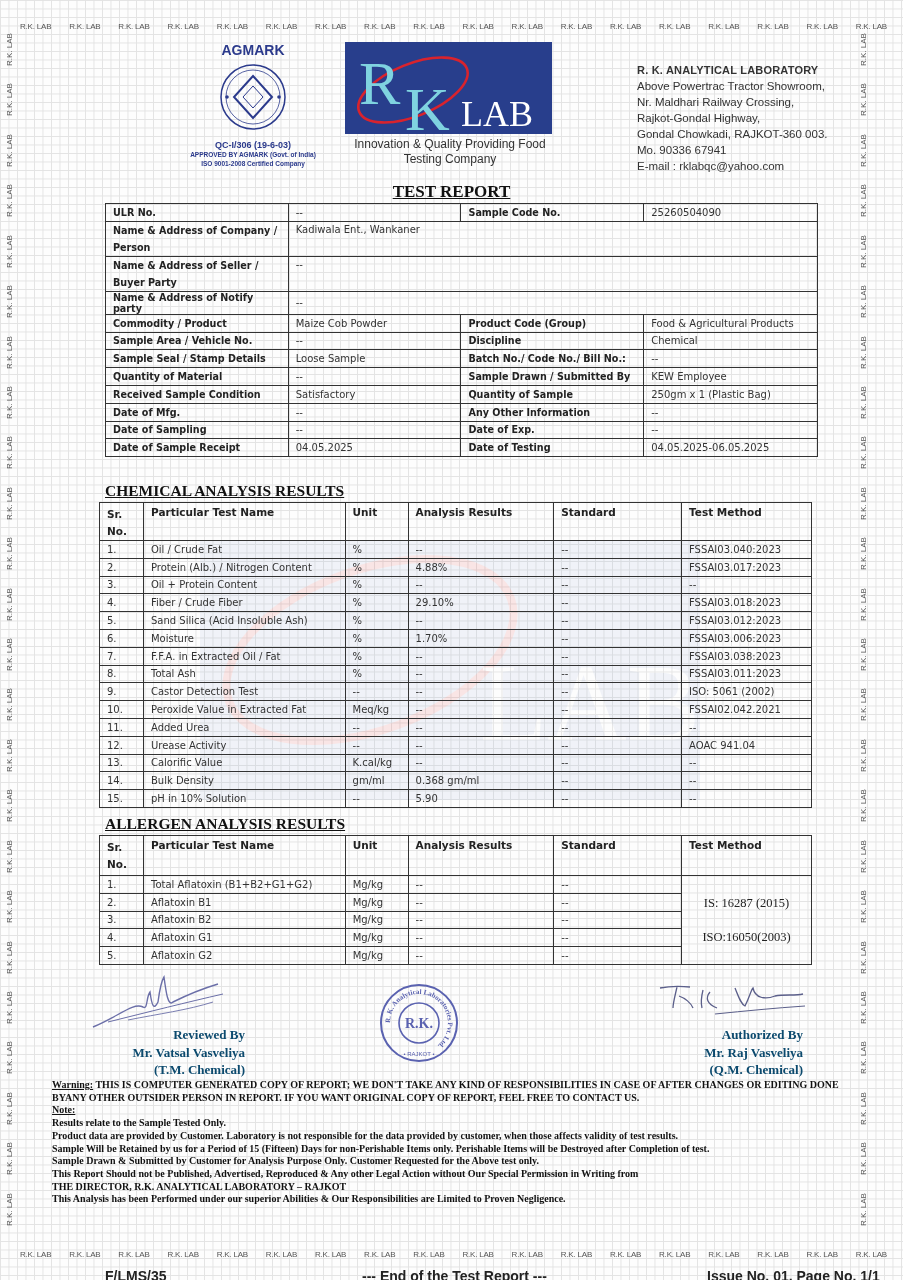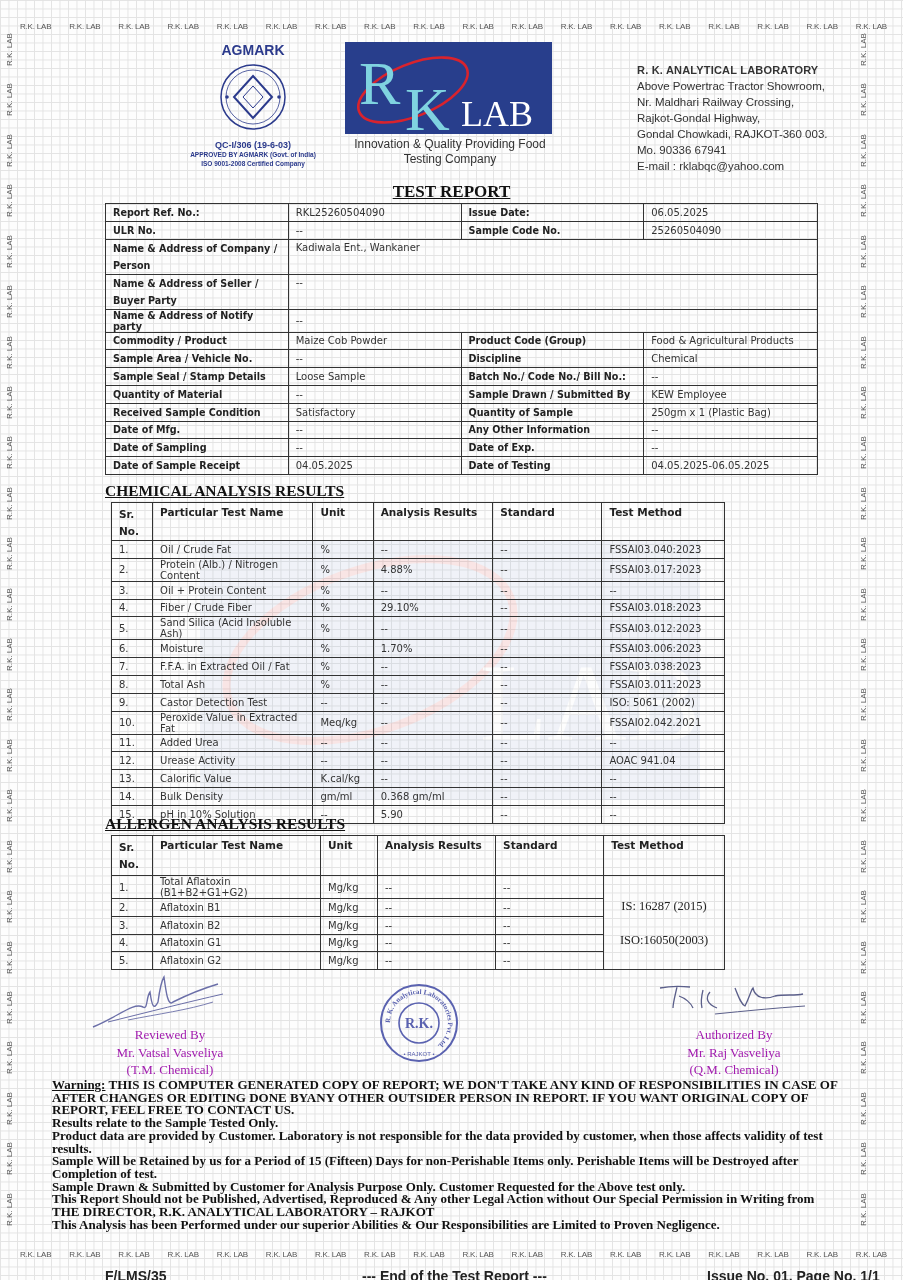--- a/index.html
+++ b/index.html
@@ -44,35 +44,35 @@
   td, th { border: 1.3px solid #333; font-size: 10px; padding: 0 7px; height: 17.8px; vertical-align: middle; }
 
   .info-table { position: absolute; left: 105px; top: 203px; width: 713px; }
   .info-table td.lbl { font-weight: bold; color: #222; font-size: 9.6px; }
   .info-table td.val { color: #333; }
 
   .section-title { position: absolute; left: 105px; font-family: "Liberation Serif", serif; font-weight: bold; font-size: 15.5px; text-decoration: underline; color: #111; }
   .chem-title { top: 482px; }
   .allergen-title { top: 815px; }
 
-  .res-table { position: absolute; left: 111px; width: 614px; }
+  .res-table { position: absolute; left: 99px; width: 713px; }
   .res-table th { font-weight: bold; font-size: 10.5px; text-align: left; vertical-align: top; padding-top: 3px; }
   .res-table th.sr { text-align: left; line-height: 17px; }
   .res-table td { color: #333; }
   .chem-table { top: 502px; }
   .allergen-table { top: 835px; }
   .allergen-table td.method { font-family: "Liberation Serif", serif; font-size: 12.5px; text-align: center; line-height: 34px; color: #222; }
 
-  .sig-block { position: absolute; text-align: center; font-family: "Liberation Serif", serif; font-weight: normal; font-size: 13px; line-height: 17.5px; color: #a21caf; }
+  .sig-block { position: absolute; text-align: right; font-family: "Liberation Serif", serif; font-weight: bold; font-size: 13px; line-height: 17.5px; color: #0c4a6e; }
   .sig-left { left: 95px; top: 1026px; width: 150px; }
   .sig-right { left: 665px; top: 1026px; width: 138px; }
   .sign-svg { position: absolute; }
   .stamp { position: absolute; left: 378px; top: 982px; width: 82px; height: 82px; }
 
-  .notes { position: absolute; left: 52px; top: 1079px; width: 810px; font-family: "Liberation Serif", serif; font-weight: bold; font-size: 13px; line-height: 12.7px; color: #111; }
+  .notes { position: absolute; left: 52px; top: 1079px; width: 810px; font-family: "Liberation Serif", serif; font-weight: bold; font-size: 10px; line-height: 12.7px; color: #111; }
   .notes .u { text-decoration: underline; }
 
   .footer { position: absolute; top: 1268px; font-family: "Liberation Sans", sans-serif; font-weight: bold; font-size: 14px; color: #222; }
   .footer.left { left: 105px; }
   .footer.center { left: 362px; text-decoration: underline; }
   .footer.right { left: 707px; }
 </style>
 </head>
 <body>
 
@@ -216,26 +216,20 @@
 <div class="title" style="width:903px;">TEST REPORT</div>
 
 <table class="info-table">
   <colgroup>
       <col style="width:183px">
       <col style="width:173px">
       <col style="width:183px">
       <col style="width:174px">
     </colgroup>
   <tbody>
-      <tr>
-    <td class="lbl">Report Ref. No.:</td>
-    <td class="val">RKL25260504090</td>
-    <td class="lbl">Issue Date:</td>
-    <td class="val">06.05.2025</td>
-  </tr>
   <tr>
     <td class="lbl">ULR No.</td>
     <td class="val">--</td>
     <td class="lbl">Sample Code No.</td>
     <td class="val">25260504090</td>
   </tr>
   <tr>
     <td class="lbl" style="height:34px; line-height:17px;">
       <div>Name &amp; Address of Company /</div>
       <div>Person</div>
@@ -548,20 +542,21 @@
   <path d="M60 36 C90 33, 120 30, 150 28" fill="none" stroke="#5b5f8a" stroke-width="1"></path>
 </svg>
 <div class="sig-block sig-right">
   <div>Authorized By</div>
   <div>Mr. Raj Vasveliya</div>
   <div>(Q.M. Chemical)</div>
 </div>
 
 <div class="notes">
   <div><span class="u">Warning:</span><span> THIS IS COMPUTER GENERATED COPY OF REPORT; WE DON'T TAKE ANY KIND OF RESPONSIBILITIES IN CASE OF AFTER CHANGES OR EDITING DONE BYANY OTHER OUTSIDER PERSON IN REPORT. IF YOU WANT ORIGINAL COPY OF REPORT, FEEL FREE TO CONTACT US.</span></div>
+  <div class="u">Note:</div>
   <div id="noteLines">
       <div>Results relate to the Sample Tested Only.</div>
       <div>Product data are provided by Customer. Laboratory is not responsible for the data provided by customer, when those affects validity of test results.</div>
       <div>Sample Will be Retained by us for a Period of 15 (Fifteen) Days for non-Perishable Items only. Perishable Items will be Destroyed after Completion of test.</div>
       <div>Sample Drawn &amp; Submitted by Customer for Analysis Purpose Only. Customer Requested for the Above test only.</div>
       <div>This Report Should not be Published, Advertised, Reproduced &amp; Any other Legal Action without Our Special Permission in Writing from</div>
       <div>THE DIRECTOR, R.K. ANALYTICAL LABORATORY – RAJKOT</div>
       <div>This Analysis has been Performed under our superior Abilities &amp; Our Responsibilities are Limited to Proven Negligence.</div>
     </div>
 </div>

